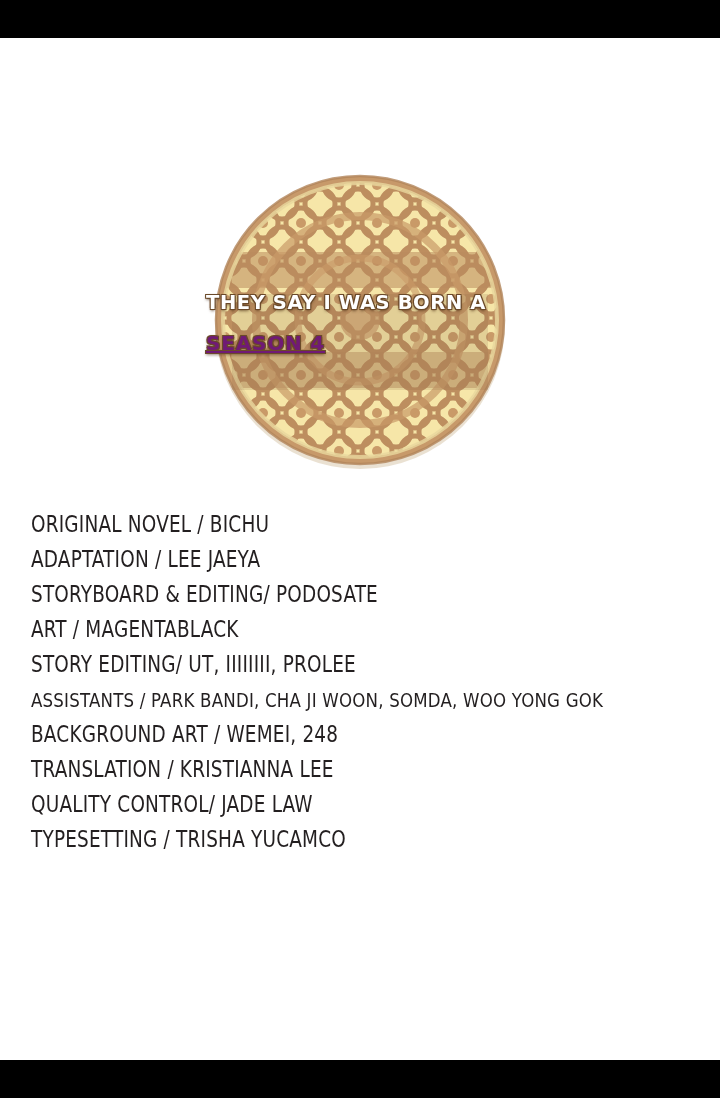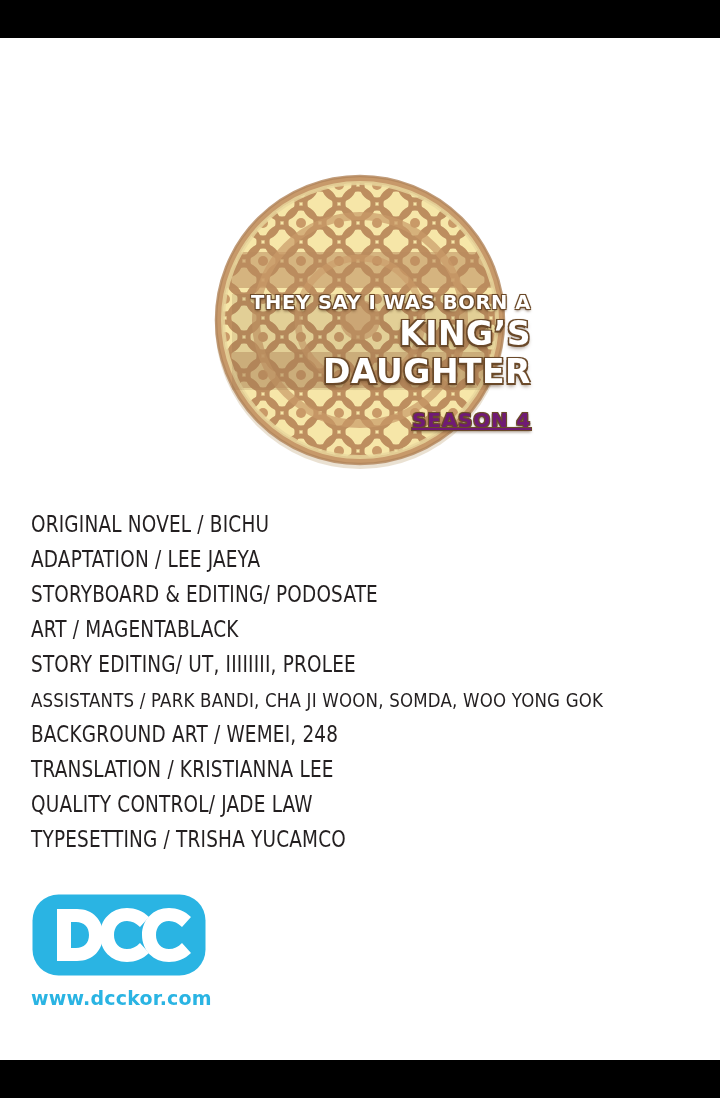--- a/index.html
+++ b/index.html
@@ -37,24 +37,24 @@
     width: 308px;
     height: 308px;
   }
   .emblem-svg {
     display: block;
     width: 308px;
     height: 308px;
   }
   .title-block {
     position: absolute;
-    left: 17px;
+    left: 0;
     top: 126px;
     width: 308px;
-    text-align: right;
+    text-align: left;
     pointer-events: none;
   }
   .title-line1 {
     font-family: "DejaVu Sans", sans-serif;
     font-size: 19.5px;
     font-weight: bold;
     letter-spacing: 0.6px;
     color: #ffffff;
     text-shadow:
       0 0 2px #6b4a2a,
@@ -180,50 +180,32 @@
         </g>
 
         <circle cx="154" cy="154" r="137" fill="none" stroke="#e8d79d" stroke-width="4" opacity="0.8"></circle>
         <circle cx="154" cy="154" r="144" fill="none" stroke="#b2855a" stroke-width="2.5" opacity="0.8"></circle>
 
         <rect x="26" y="128" width="256" height="96" fill="#8d6746" opacity="0.18"></rect>
       </svg>
 
       <div class="title-block">
         <div class="title-line1">THEY SAY I WAS BORN A</div>
-        <div class="title-line2">KING’S DAUGHTER</div>
         <div class="title-line3">SEASON 4</div>
       </div>
     </div>
 
     <div class="credits">
       <div class="credit-line">ORIGINAL NOVEL / BICHU</div>
       <div class="credit-line">ADAPTATION /  LEE JAEYA</div>
       <div class="credit-line">STORYBOARD &amp; EDITING/ PODOSATE</div>
       <div class="credit-line">ART / MAGENTABLACK</div>
       <div class="credit-line">STORY EDITING/ UT, IIIIIIII, PROLEE</div>
       <div class="credit-line small">ASSISTANTS / PARK BANDI, CHA JI WOON, SOMDA, WOO YONG GOK</div>
       <div class="credit-line">BACKGROUND ART / WEMEI, 248</div>
       <div class="credit-line">TRANSLATION / KRISTIANNA LEE</div>
       <div class="credit-line">QUALITY CONTROL/ JADE LAW</div>
       <div class="credit-line">TYPESETTING / TRISHA YUCAMCO</div>
     </div>
 
-    <div class="logo-area">
-      <svg class="logo-svg" width="176" height="84" viewBox="0 0 176 84">
-        <rect x="1.5" y="1.5" width="173" height="81" rx="26" ry="26" fill="#2ab4e3"></rect>
-
-        <path d="M26 16 L26 68 L46 68 C62 68 72 57 72 42 C72 27 62 16 46 16 Z
-                 M40 29 L45 29 C53 29 58 34 58 42 C58 50 53 55 45 55 L40 55 Z" fill="#ffffff"></path>
-
-        <path d="M118 24 C112 18 104 15 96 15 C80 15 69 27 69 42 C69 57 80 69 96 69
-                 C104 69 112 66 118 60 L109 50 C105 54 101 56 96 56 C88 56 83 50 83 42
-                 C83 34 88 28 96 28 C101 28 105 30 109 34 Z" fill="#ffffff"></path>
-
-        <path d="M160 24 C154 18 146 15 138 15 C122 15 111 27 111 42 C111 57 122 69 138 69
-                 C146 69 154 66 160 60 L151 50 C147 54 143 56 138 56 C130 56 125 50 125 42
-                 C125 34 130 28 138 28 C143 28 147 30 151 34 Z" fill="#ffffff"></path>
-      </svg>
-      <div class="logo-url">www.dcckor.com</div>
-    </div>
 
   </div>
 </div>
 
 </body></html>

